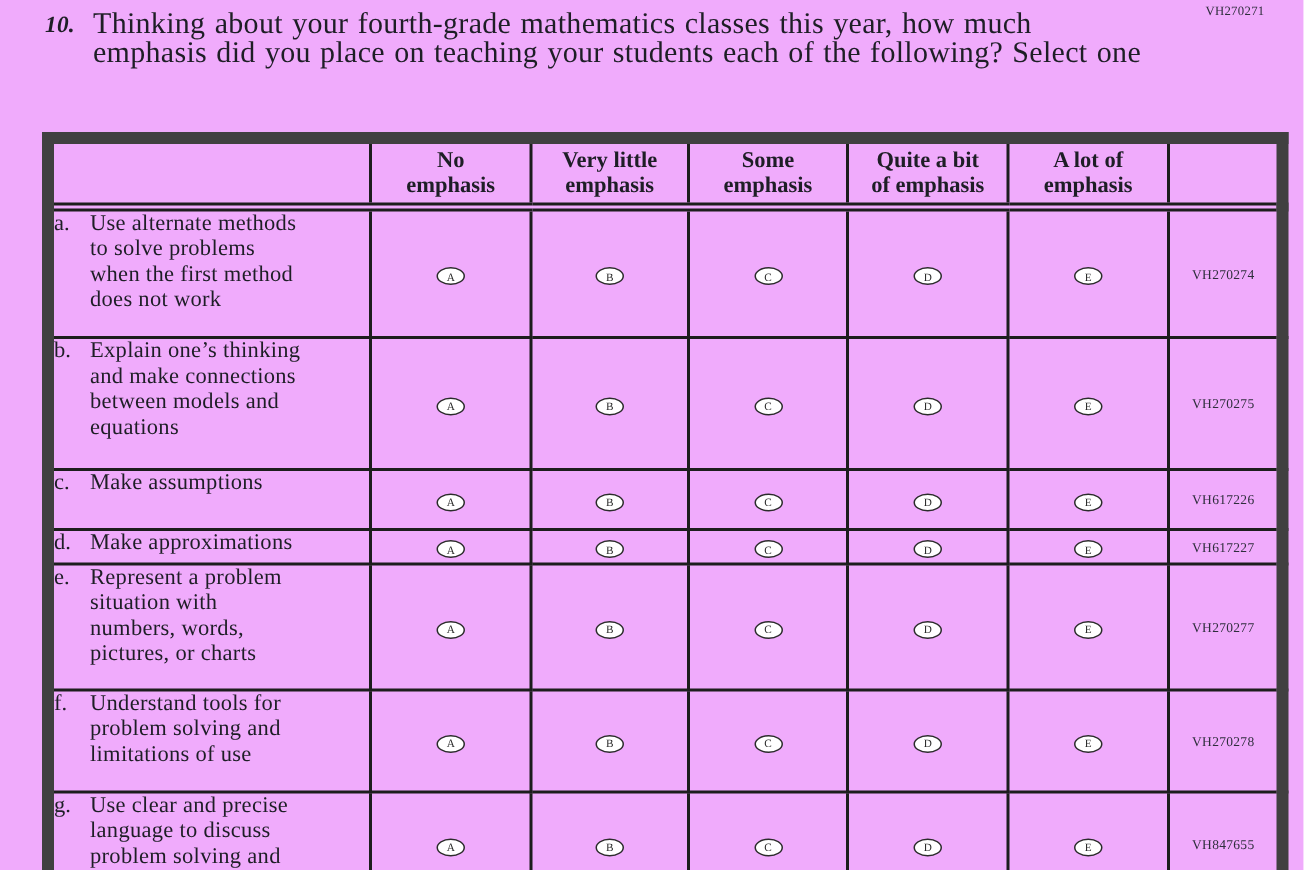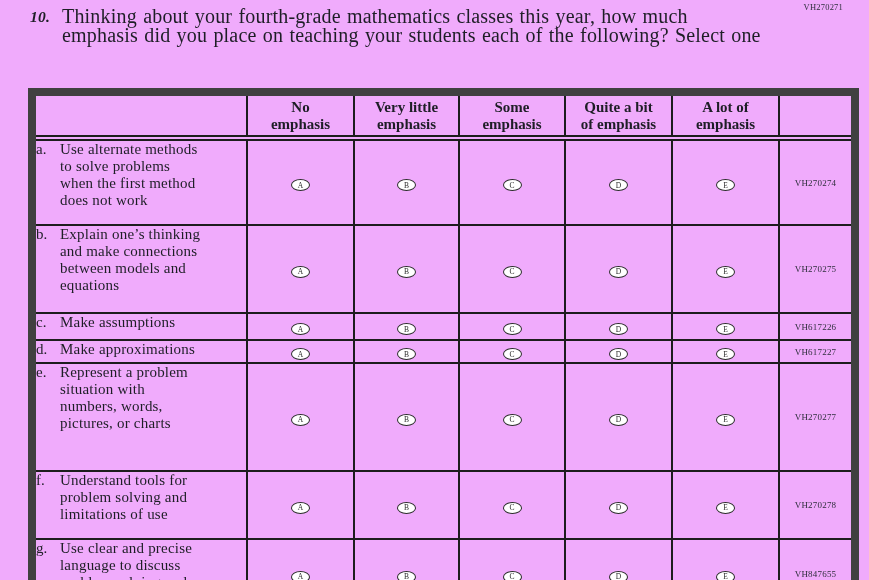--- a/index.html
+++ b/index.html
@@ -128,21 +128,21 @@
               <span class="bl">C</span>
             </span></td>
         <td class="opt"><span class="bubble">
               <span class="bl">D</span>
             </span></td>
         <td class="opt"><span class="bubble">
               <span class="bl">E</span>
             </span></td>
         <td class="code">VH270275</td>
       </tr>
-      <tr style="height:27px">
+      <tr style="height:40px">
         <td class="stem"><span class="stem-letter">c.</span><span class="stem-text">Make assumptions</span></td>
         <td class="opt"><span class="bubble">
               <span class="bl">A</span>
             </span></td>
         <td class="opt"><span class="bubble">
               <span class="bl">B</span>
             </span></td>
         <td class="opt"><span class="bubble">
               <span class="bl">C</span>
             </span></td>
@@ -166,21 +166,21 @@
               <span class="bl">C</span>
             </span></td>
         <td class="opt"><span class="bubble">
               <span class="bl">D</span>
             </span></td>
         <td class="opt"><span class="bubble">
               <span class="bl">E</span>
             </span></td>
         <td class="code">VH617227</td>
       </tr>
-      <tr style="height:108px">
+      <tr style="height:84px">
         <td class="stem"><span class="stem-letter">e.</span><span class="stem-text">Represent a problem
 situation with
 numbers, words,
 pictures, or charts</span></td>
         <td class="opt"><span class="bubble">
               <span class="bl">A</span>
             </span></td>
         <td class="opt"><span class="bubble">
               <span class="bl">B</span>
             </span></td>

